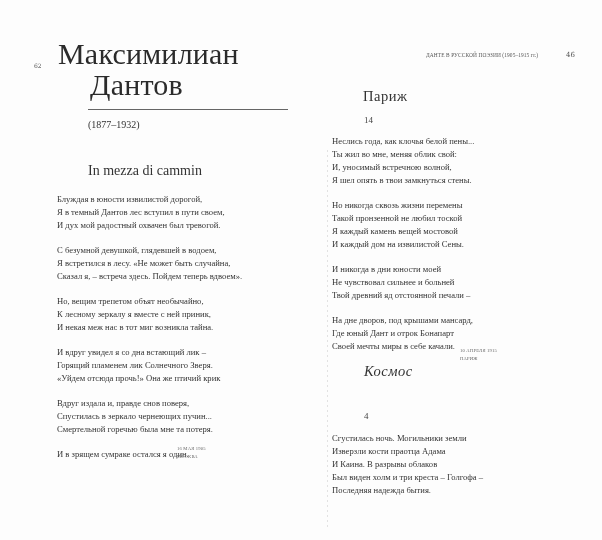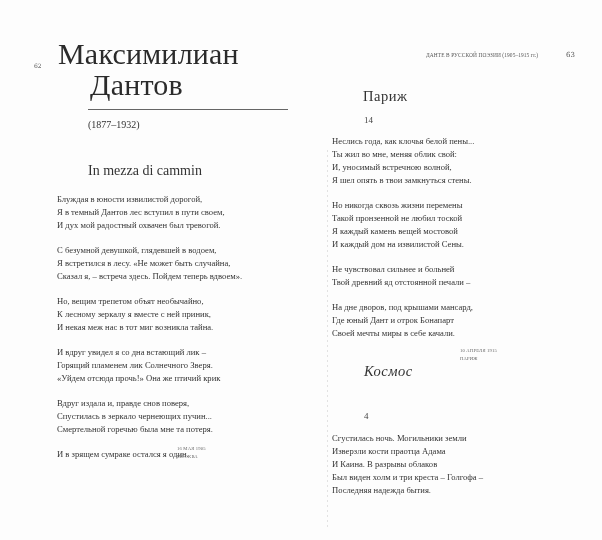--- a/index.html
+++ b/index.html
@@ -139,39 +139,40 @@
 
     <div class="sign sign-left">
       <div>16 мая 1905</div>
       <div>Москва</div>
     </div>
   </div>
 
   <div class="gutter"></div>
 
   <div class="running-head">ДАНТЕ В РУССКОЙ ПОЭЗИИ (1905–1915 гг.)</div>
-  <div class="page-num-right">63</div>
+  <div class="page-num-right">46</div>
 
   <div class="sec-title paris-title">Париж</div>
   <div class="sec-num paris-num">14</div>
 
   <div class="poem-right paris-poem">
     <div class="stanza">
       <span class="ln">Неслись года, как клочья белой пены...</span>
       <span class="ln">Ты жил во мне, меняя облик свой:</span>
       <span class="ln">И, уносимый встречною волной,</span>
       <span class="ln">Я шел опять в твои замкнуться стены.</span>
     </div>
     <div class="stanza">
       <span class="ln">Но никогда сквозь жизни перемены</span>
       <span class="ln">Такой пронзенной не любил тоской</span>
       <span class="ln">Я каждый камень вещей мостовой</span>
       <span class="ln">И каждый дом на извилистой Сены.</span>
     </div>
     <div class="stanza">
+      <span class="ln">И никогда в дни юности моей</span>
       <span class="ln">Не чувствовал сильнее и больней</span>
       <span class="ln">Твой древний яд отстоянной печали –</span>
     </div>
     <div class="stanza">
       <span class="ln">На дне дворов, под крышами мансард,</span>
       <span class="ln">Где юный Дант и отрок Бонапарт</span>
       <span class="ln">Своей мечты миры в себе качали.</span>
     </div>
   </div>
 

